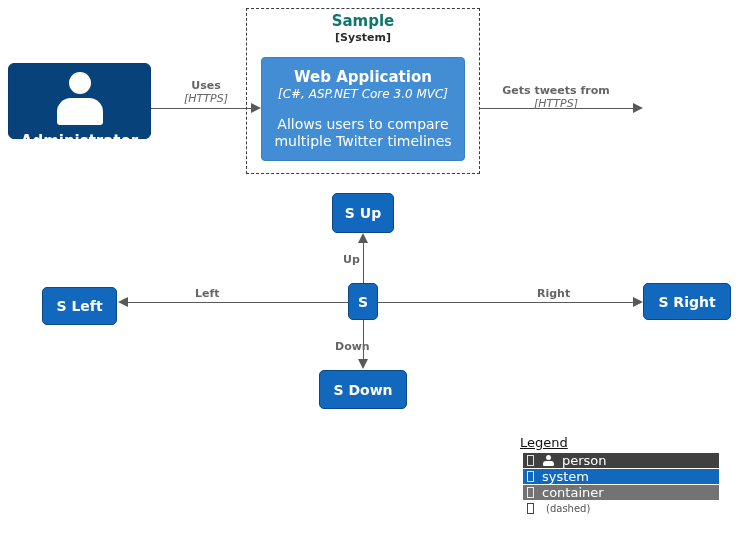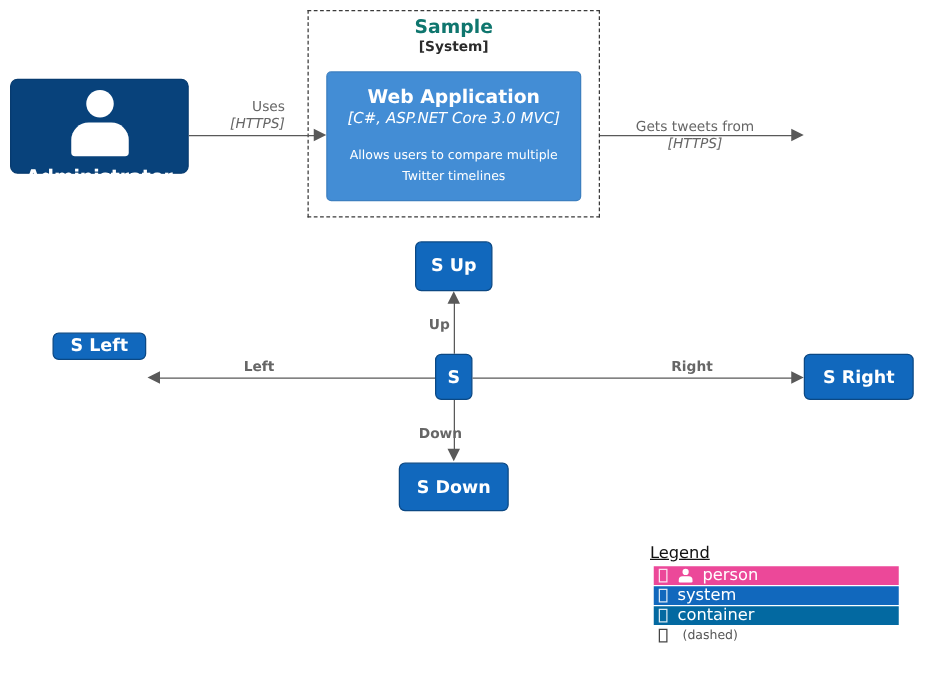--- a/index.html
+++ b/index.html
@@ -16,42 +16,42 @@
 
   .admin-label{font-weight:bold;font-size:15px;margin-top:4px;}
   .admin-icon{position:relative;width:46px;height:56px;margin:8px auto 0;}
   .admin-icon .head{position:absolute;left:12px;top:0;width:22px;height:22px;
                     background:#fff;border-radius:50%;}
   .admin-icon .shoulders{position:absolute;left:0;top:26px;width:46px;height:27px;
                     background:#fff;border-radius:14px 14px 3px 3px;}
 
   .webapp-title{font-weight:bold;font-size:15px;margin-top:10px;}
   .webapp-tech{font-style:italic;font-size:12px;margin-top:1px;}
-  .webapp-desc{font-size:10px;margin-top:15px;line-height:17px;padding:0 0;}
+  .webapp-desc{font-size:14px;margin-top:15px;line-height:17px;padding:0 0;}
 
   
   .boundary{position:absolute;left:246px;top:8px;width:234px;height:166px;
             border:1.5px dashed #3a3a3a;box-sizing:border-box;}
   .boundary-title{position:absolute;left:0;top:3px;width:100%;text-align:center;
                   color:#0f766e;font-weight:bold;font-size:15px;}
   .boundary-sub{position:absolute;left:0;top:22px;width:100%;text-align:center;
                 color:#2b2b2b;font-weight:bold;font-size:11px;}
 
   
   .hline{position:absolute;height:1px;background:#595959;}
   .vline{position:absolute;width:1px;background:#595959;}
   .ah{position:absolute;width:0;height:0;}
   .ah-right{border-top:5px solid transparent;border-bottom:5px solid transparent;border-left:10px solid #595959;}
   .ah-left{border-top:5px solid transparent;border-bottom:5px solid transparent;border-right:10px solid #595959;}
   .ah-up{border-left:5px solid transparent;border-right:5px solid transparent;border-bottom:10px solid #595959;}
   .ah-down{border-left:5px solid transparent;border-right:5px solid transparent;border-top:10px solid #595959;}
 
   .edge-label{position:absolute;color:#666;text-align:center;font-size:11px;
               transform:translateX(-50%);white-space:nowrap;line-height:13px;}
-  .edge-label .lbl{font-weight:normal;text-align:right;}
+  .edge-label .lbl{font-weight:bold;}
   .edge-label .tech{font-style:italic;}
   .dir-label{position:absolute;color:#666;font-weight:bold;font-size:11px;white-space:nowrap;}
 
   
   .legend{position:absolute;left:520px;top:435px;width:202px;}
   .legend-title{font-weight:normal;font-size:13px;color:#111;text-decoration:underline;margin-bottom:3px;}
   .legend-row{box-sizing:border-box;width:196px;height:15px;margin:0 0 1px 3px;
               display:flex;align-items:center;font-size:13px;color:#fff;padding-left:4px;}
   .legend-row.plain{background:transparent;color:#333;}
   .tofu{display:inline-block;width:5px;height:9px;border:1px solid rgba(255,255,255,.85);
@@ -89,29 +89,29 @@
 
   <div class="hline" style="left:151px;top:108px;width:102px;"></div>
   <div class="ah ah-right" style="left:251px;top:103px;"></div>
   <div class="edge-label" style="left:206px;top:79px;">
     <div class="lbl">Uses</div>
     <div class="tech">[HTTPS]</div>
   </div>
 
   <div class="hline" style="left:480px;top:108px;width:155px;"></div>
   <div class="ah ah-right" style="left:633px;top:103px;"></div>
-  <div class="edge-label" style="left:556px;top:95px;">
+  <div class="edge-label" style="left:556px;top:84px;">
     <div class="lbl">Gets tweets from</div>
     <div class="tech">[HTTPS]</div>
   </div>
 
   <div class="node system-box" style="left:332px;top:193px;width:62px;height:40px;">S Up</div>
   <div class="node system-box" style="left:348px;top:283px;width:30px;height:37px;">S</div>
   <div class="node system-box" style="left:319px;top:370px;width:88px;height:39px;">S Down</div>
-  <div class="node system-box" style="left:42px;top:266px;width:75px;height:22px;">S Left</div>
+  <div class="node system-box" style="left:42px;top:287px;width:75px;height:38px;">S Left</div>
   <div class="node system-box" style="left:643px;top:283px;width:88px;height:37px;">S Right</div>
 
   <div class="vline" style="left:363px;top:242px;height:41px;"></div>
   <div class="ah ah-up" style="left:358px;top:233px;"></div>
   <div class="dir-label" style="left:343px;top:253px;">Up</div>
 
   <div class="vline" style="left:363px;top:320px;height:40px;"></div>
   <div class="ah ah-down" style="left:358px;top:359px;"></div>
   <div class="dir-label" style="left:335px;top:340px;">Down</div>
 
@@ -119,35 +119,35 @@
   <div class="ah ah-left" style="left:118px;top:297px;"></div>
   <div class="dir-label" style="left:195px;top:287px;">Left</div>
 
   <div class="hline" style="left:378px;top:302px;width:256px;"></div>
   <div class="ah ah-right" style="left:633px;top:297px;"></div>
   <div class="dir-label" style="left:537px;top:287px;">Right</div>
 
   <div class="legend">
     <div class="legend-title">Legend</div>
 
-    <div class="legend-row" style="background:#ec4899;">
+    <div class="legend-row" style="background:#404040;">
       <span class="tofu"></span>
       <span class="mini-person">
         <span class="h"></span>
         <span class="b"></span>
       </span>
       <span>person</span>
     </div>
 
     <div class="legend-row" style="background:#1168BD;">
       <span class="tofu"></span>
       <span>system</span>
     </div>
 
-    <div class="legend-row" style="background:#0369a1;">
+    <div class="legend-row" style="background:#737373;">
       <span class="tofu"></span>
       <span>container</span>
     </div>
 
     <div class="legend-row plain">
       <span class="tofu"></span>
       <span class="dashed-note">(dashed)</span>
     </div>
   </div>
 

